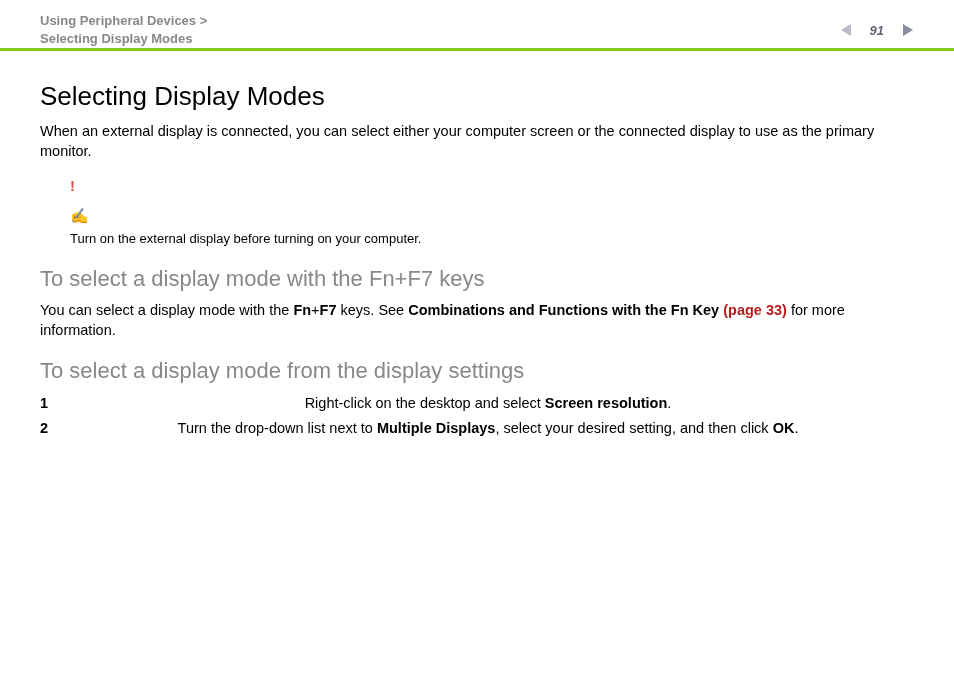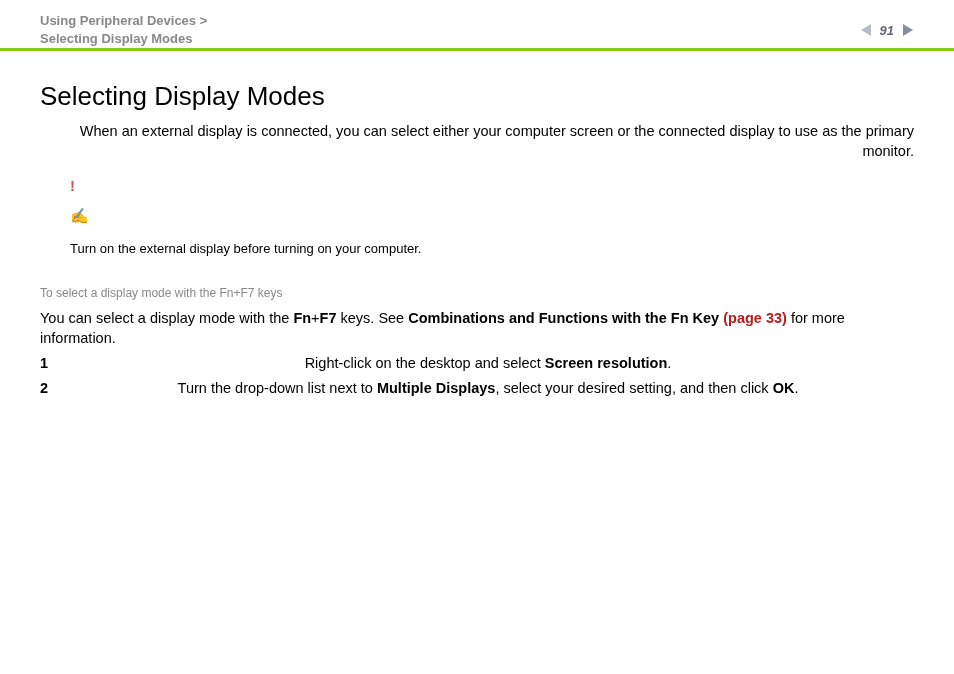--- a/index.html
+++ b/index.html
@@ -22,21 +22,21 @@
       color: #888;
       font-size: 13px;
       font-weight: bold;
       line-height: 1.4;
     }
     .breadcrumb-line1 { display: block; }
     .breadcrumb-line2 { display: block; }
     .page-nav {
       display: flex;
       align-items: center;
-      gap: 6px;
+      gap: 16px;
     }
     .nav-arrow {
       cursor: pointer;
       display: inline-flex;
       align-items: center;
     }
     .nav-arrow svg { width: 12px; height: 14px; }
     .page-number {
       font-size: 13px;
       font-weight: bold;
@@ -50,21 +50,20 @@
     h1 {
       font-size: 26px;
       font-weight: normal;
       margin-bottom: 10px;
       color: #000;
     }
     .intro {
       font-size: 14.5px;
       line-height: 1.35;
       margin-bottom: 14px;
-      text-align: right;
     }
     .note-block {
       margin: 10px 0 10px 30px;
       font-size: 13px;
       line-height: 1.35;
     }
     .note-icon-warn {
       color: #d9534f;
       font-weight: bold;
       font-size: 15px;
@@ -74,27 +73,27 @@
     .note-icon-pencil {
       color: #6a7ba8;
       font-size: 15px;
       display: block;
       margin-bottom: 0px;
     }
     .note-text {
       display: block;
     }
     .note-para2 {
-      margin-top: 14px;
+      margin-top: 4px;
     }
     h2 {
-      font-size: 12px;
+      font-size: 22px;
       font-weight: normal;
       color: #888;
-      margin-top: 28px;
+      margin-top: 18px;
       margin-bottom: 8px;
     }
     .body-text {
       font-size: 14.5px;
       line-height: 1.4;
     }
     .body-text b { font-weight: bold; }
     .link {
       color: #b91c1c;
       font-weight: bold;
@@ -155,20 +154,21 @@
   <div class="note-block">
     <span class="note-icon-pencil">✍</span>
     <span class="note-text note-para2">Turn on the external display before turning on your computer.</span>
   </div>
 
   <h2>To select a display mode with the Fn+F7 keys</h2>
   <p class="body-text">
     <span>You can select a display mode with the </span><b>Fn</b><span>+</span><b>F7</b><span> keys. See </span><b>Combinations and Functions with the Fn Key </b><span class="link">(page 33)</span><span> for more information.</span>
   </p>
 
+  <h2>To select a display mode from the display settings</h2>
   <ol class="steps">
     <li>
       <span>Right-click on the desktop and select </span><b>Screen resolution</b><span>.</span>
     </li>
     <li>
       <span>Turn the drop-down list next to </span><b>Multiple Displays</b><span>, select your desired setting, and then click </span><b>OK</b><span>.</span>
     </li>
   </ol>
 </div>
 

